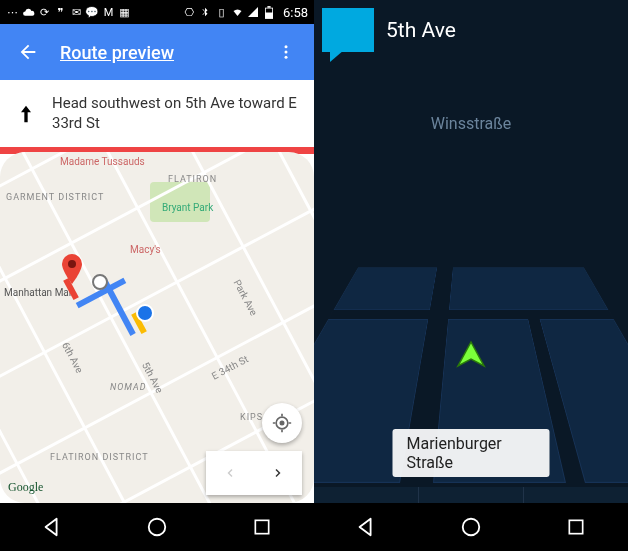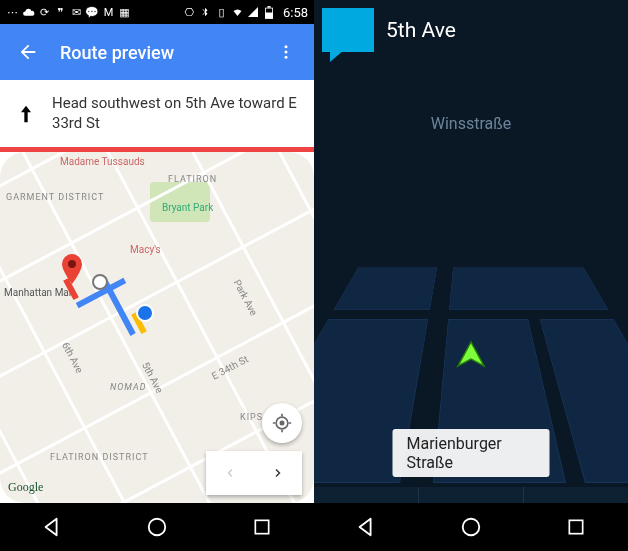--- a/index.html
+++ b/index.html
@@ -16,23 +16,23 @@
 
   
   .navbar { position:absolute; bottom:0; left:0; right:0; height:48px; background:#000; display:flex; align-items:center; justify-content:space-around; }
   .nav-btn { width:48px; height:48px; display:flex; align-items:center; justify-content:center; color:#fff; }
 
   .content { position:absolute; top:24px; left:0; right:0; bottom:48px; background:#fff; overflow:hidden; }
 
   
   .gm-header { height:56px; background:#4285F4; color:#fff; display:flex; align-items:center; padding:0 12px; }
   .gm-back { width:32px; height:32px; display:flex; align-items:center; justify-content:center; }
-  .gm-title { font-size:18px; font-weight:500; margin-left:16px; flex:1; }
+  .gm-title { font-size:18px; font-weight:500; margin-left:16px; flex:1;text-decoration:underline; }
   .gm-menu { width:32px; height:32px; display:flex; align-items:center; justify-content:center; }
-  .gm-direction { background:#fff; padding:14px 16px; display:flex; align-items:center; gap:16px; border-bottom:5px solid #ef4444; }
+  .gm-direction { background:#fff; padding:14px 16px; display:flex; align-items:center; gap:16px; border-bottom:7px solid #ef4444; }
   .gm-dir-icon { width:24px; display:flex; justify-content:center; font-size:22px; font-weight:bold; }
   .gm-dir-text { font-size:15px; color:#333; line-height:1.3; }
   .gm-map { position:absolute; top:128px; left:0; right:0; bottom:0; background:#f2efe9; overflow:hidden;border-radius:25px; }
   .gm-grid { position:absolute; inset:0; transform:rotate(-28deg) scale(1.5); transform-origin:center; }
   .gm-grid .hline { position:absolute; left:-50%; right:-50%; height:2px; background:#fff; }
   .gm-grid .vline { position:absolute; top:-50%; bottom:-50%; width:2px; background:#fff; }
   .gm-label { position:absolute; font-size:10px; color:#888; white-space:nowrap; text-shadow:0 0 2px #f2efe9; }
   .gm-district { position:absolute; font-size:9px; color:#888; letter-spacing:1px; white-space:nowrap; }
   .gm-poi { position:absolute; font-size:10px; color:#555; white-space:nowrap; }
   .gm-park { position:absolute; background:#d0e6b8; border-radius:4px; }

